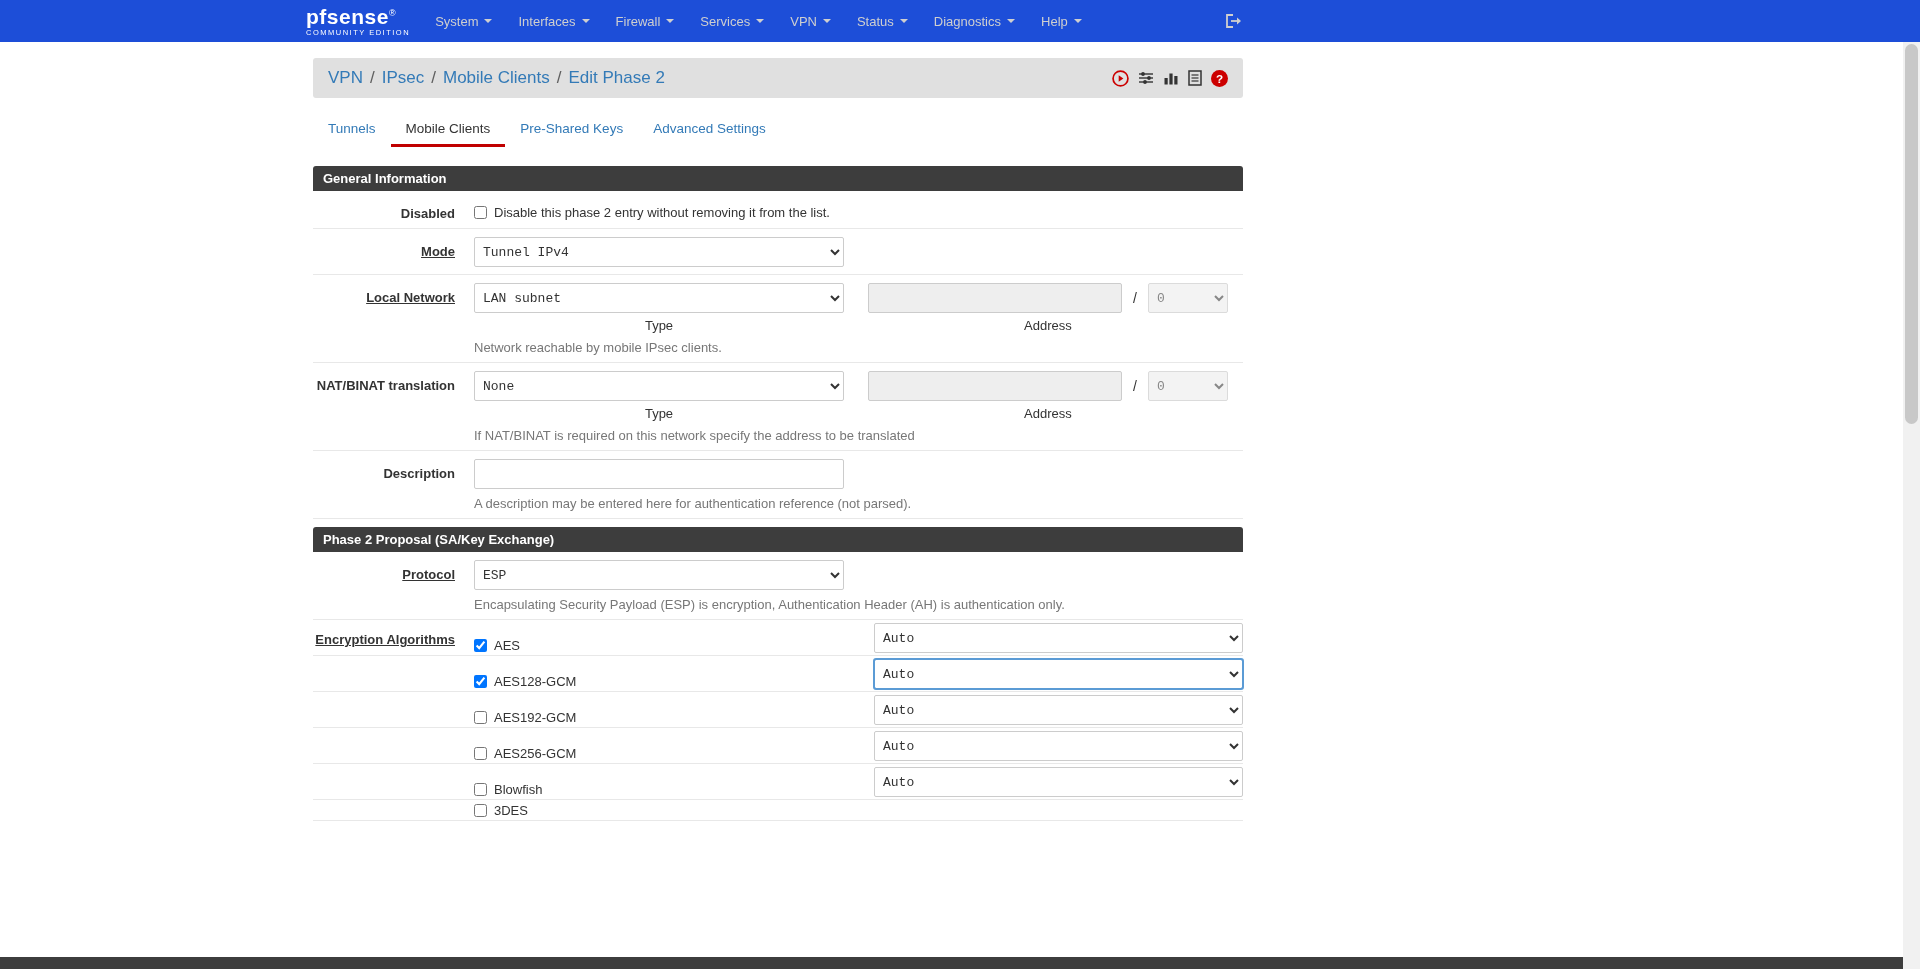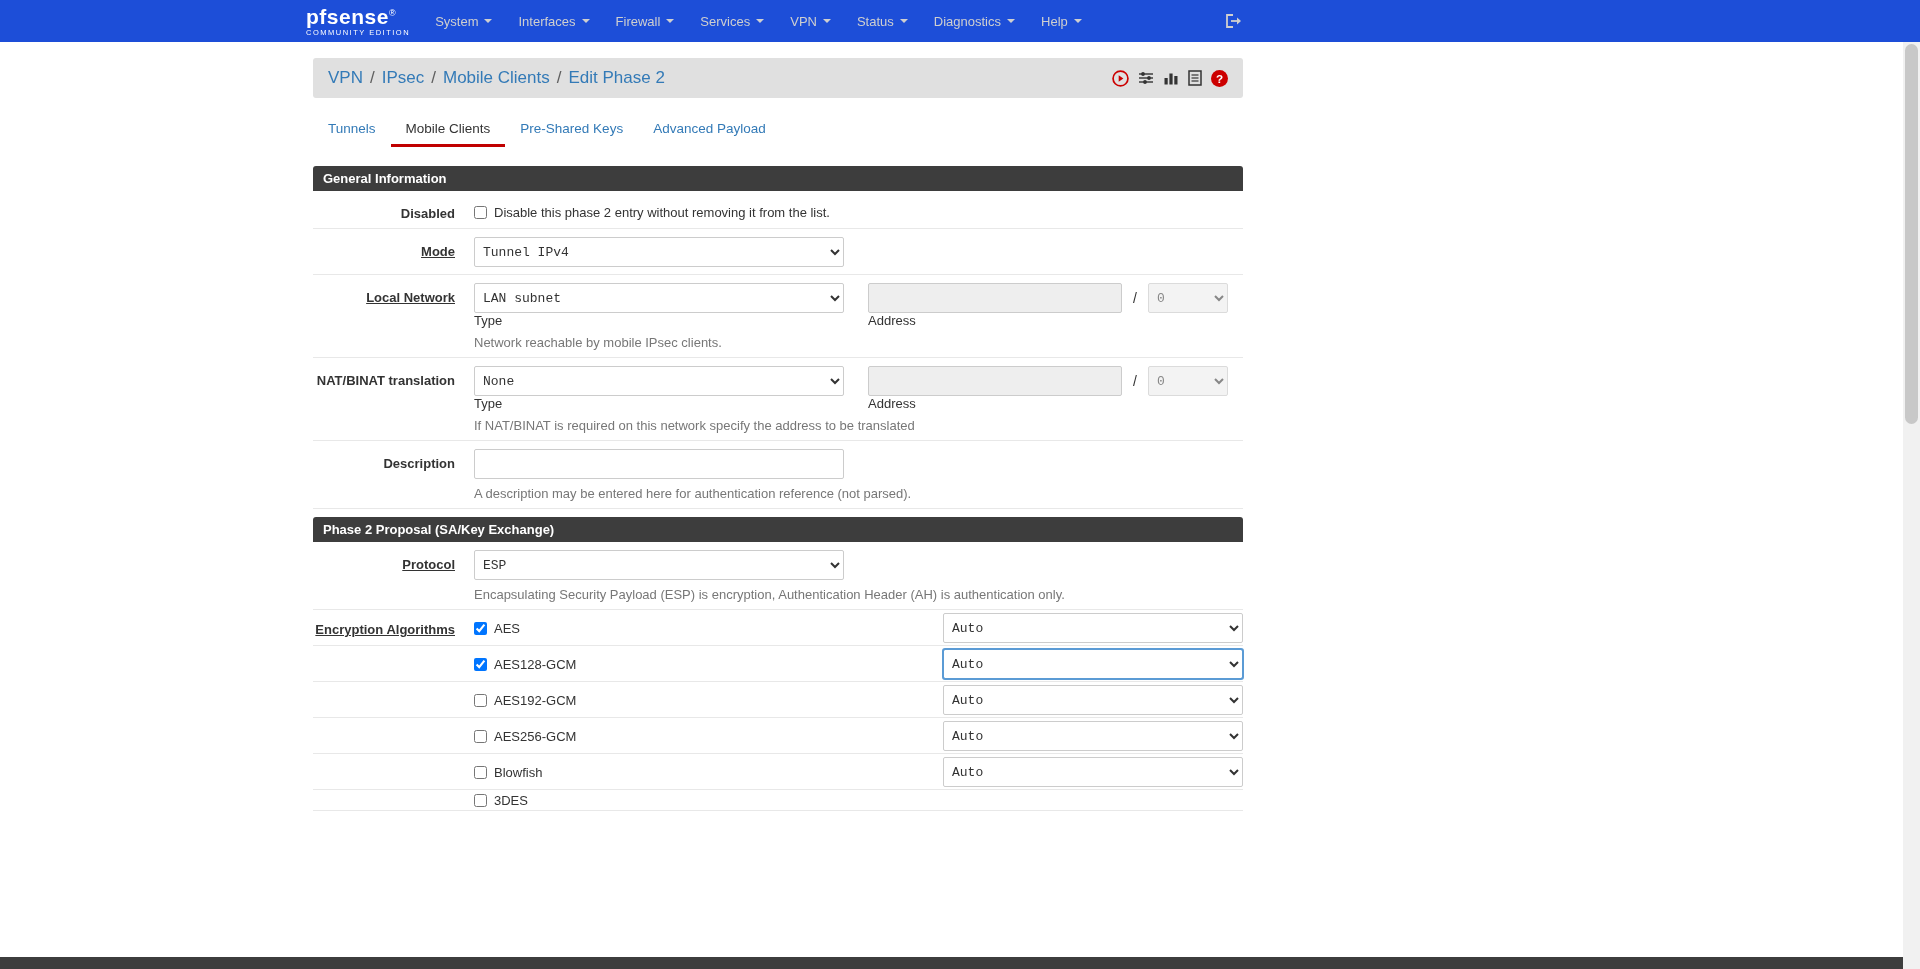--- a/index.html
+++ b/index.html
@@ -52,28 +52,28 @@
   .w370 { width: 370px; }
   .w80 { width: 80px; }
   .addr-input { width: 254px; }
   input:disabled, select:disabled { background: #eee; color: #555; }
   .chk { display: flex; align-items: center; gap: 7px; padding-top: 6px; cursor: pointer; }
   .chk input { width: 13px; height: 13px; cursor: pointer; }
   .ctl-grid { display: flex; }
   .cell.addr { margin-left: 24px; }
   .addr-row { display: flex; align-items: center; }
   .slash { margin: 0 11px; font-size: 14px; color: #333; }
-  .sublabel { font-size: 13px; color: #333; }
+  .sublabel { margin-top: 5px; font-size: 13px; color: #333; text-align: center; }
   .help { margin-top: 7px; font-size: 13px; color: #777; }
   
   .enc-row { padding: 3px 0 2px; }
   .enc-row .col-label { padding-top: 9px; }
-  .enc-control { display: flex; align-items: center; justify-content: space-between; }
+  .enc-control { display: flex; align-items: flex-end; justify-content: space-between; }
   .enc-control .chk { padding-top: 0; }
-  .keylen { width: 300px; }
+  .keylen { width: 369px; }
   .sel.focused { outline: 2px solid #5b9bd5; outline-offset: -1px; border-color: #5b9bd5; }
   
   .footer-strip { position: absolute; bottom: 0; left: 0; width: 100%; height: 12px; background: #3d3d3d; }
   .scrollbar { position: absolute; top: 42px; right: 0; width: 17px; height: 927px; background: #f1f1f1; z-index: 10; }
   .scrollbar .thumb { position: absolute; top: 2px; left: 2px; width: 13px; height: 380px; background: #c8c8c8; border-radius: 7px; cursor: pointer; }
 </style>
 </head>
 <body>
 
 <nav class="navbar">
@@ -170,21 +170,21 @@
             <text x="8" y="12" text-anchor="middle" fill="#fff" font-size="11" font-weight="bold" font-family="sans-serif">?</text>
           </svg>
       </span>
     </div>
   </div>
 
   <div class="tabs">
     <div class="tab">Tunnels</div>
     <div class="tab active">Mobile Clients</div>
     <div class="tab">Pre-Shared Keys</div>
-    <div class="tab">Advanced Payload</div>
+    <div class="tab">Advanced Settings</div>
   </div>
 
   <div class="panel">
     <div class="panel-heading">General Information</div>
 
     <div class="row">
       <label class="col-label">Disabled</label>
       <div class="col-control">
         <label class="chk">
           <input type="checkbox" style="">

